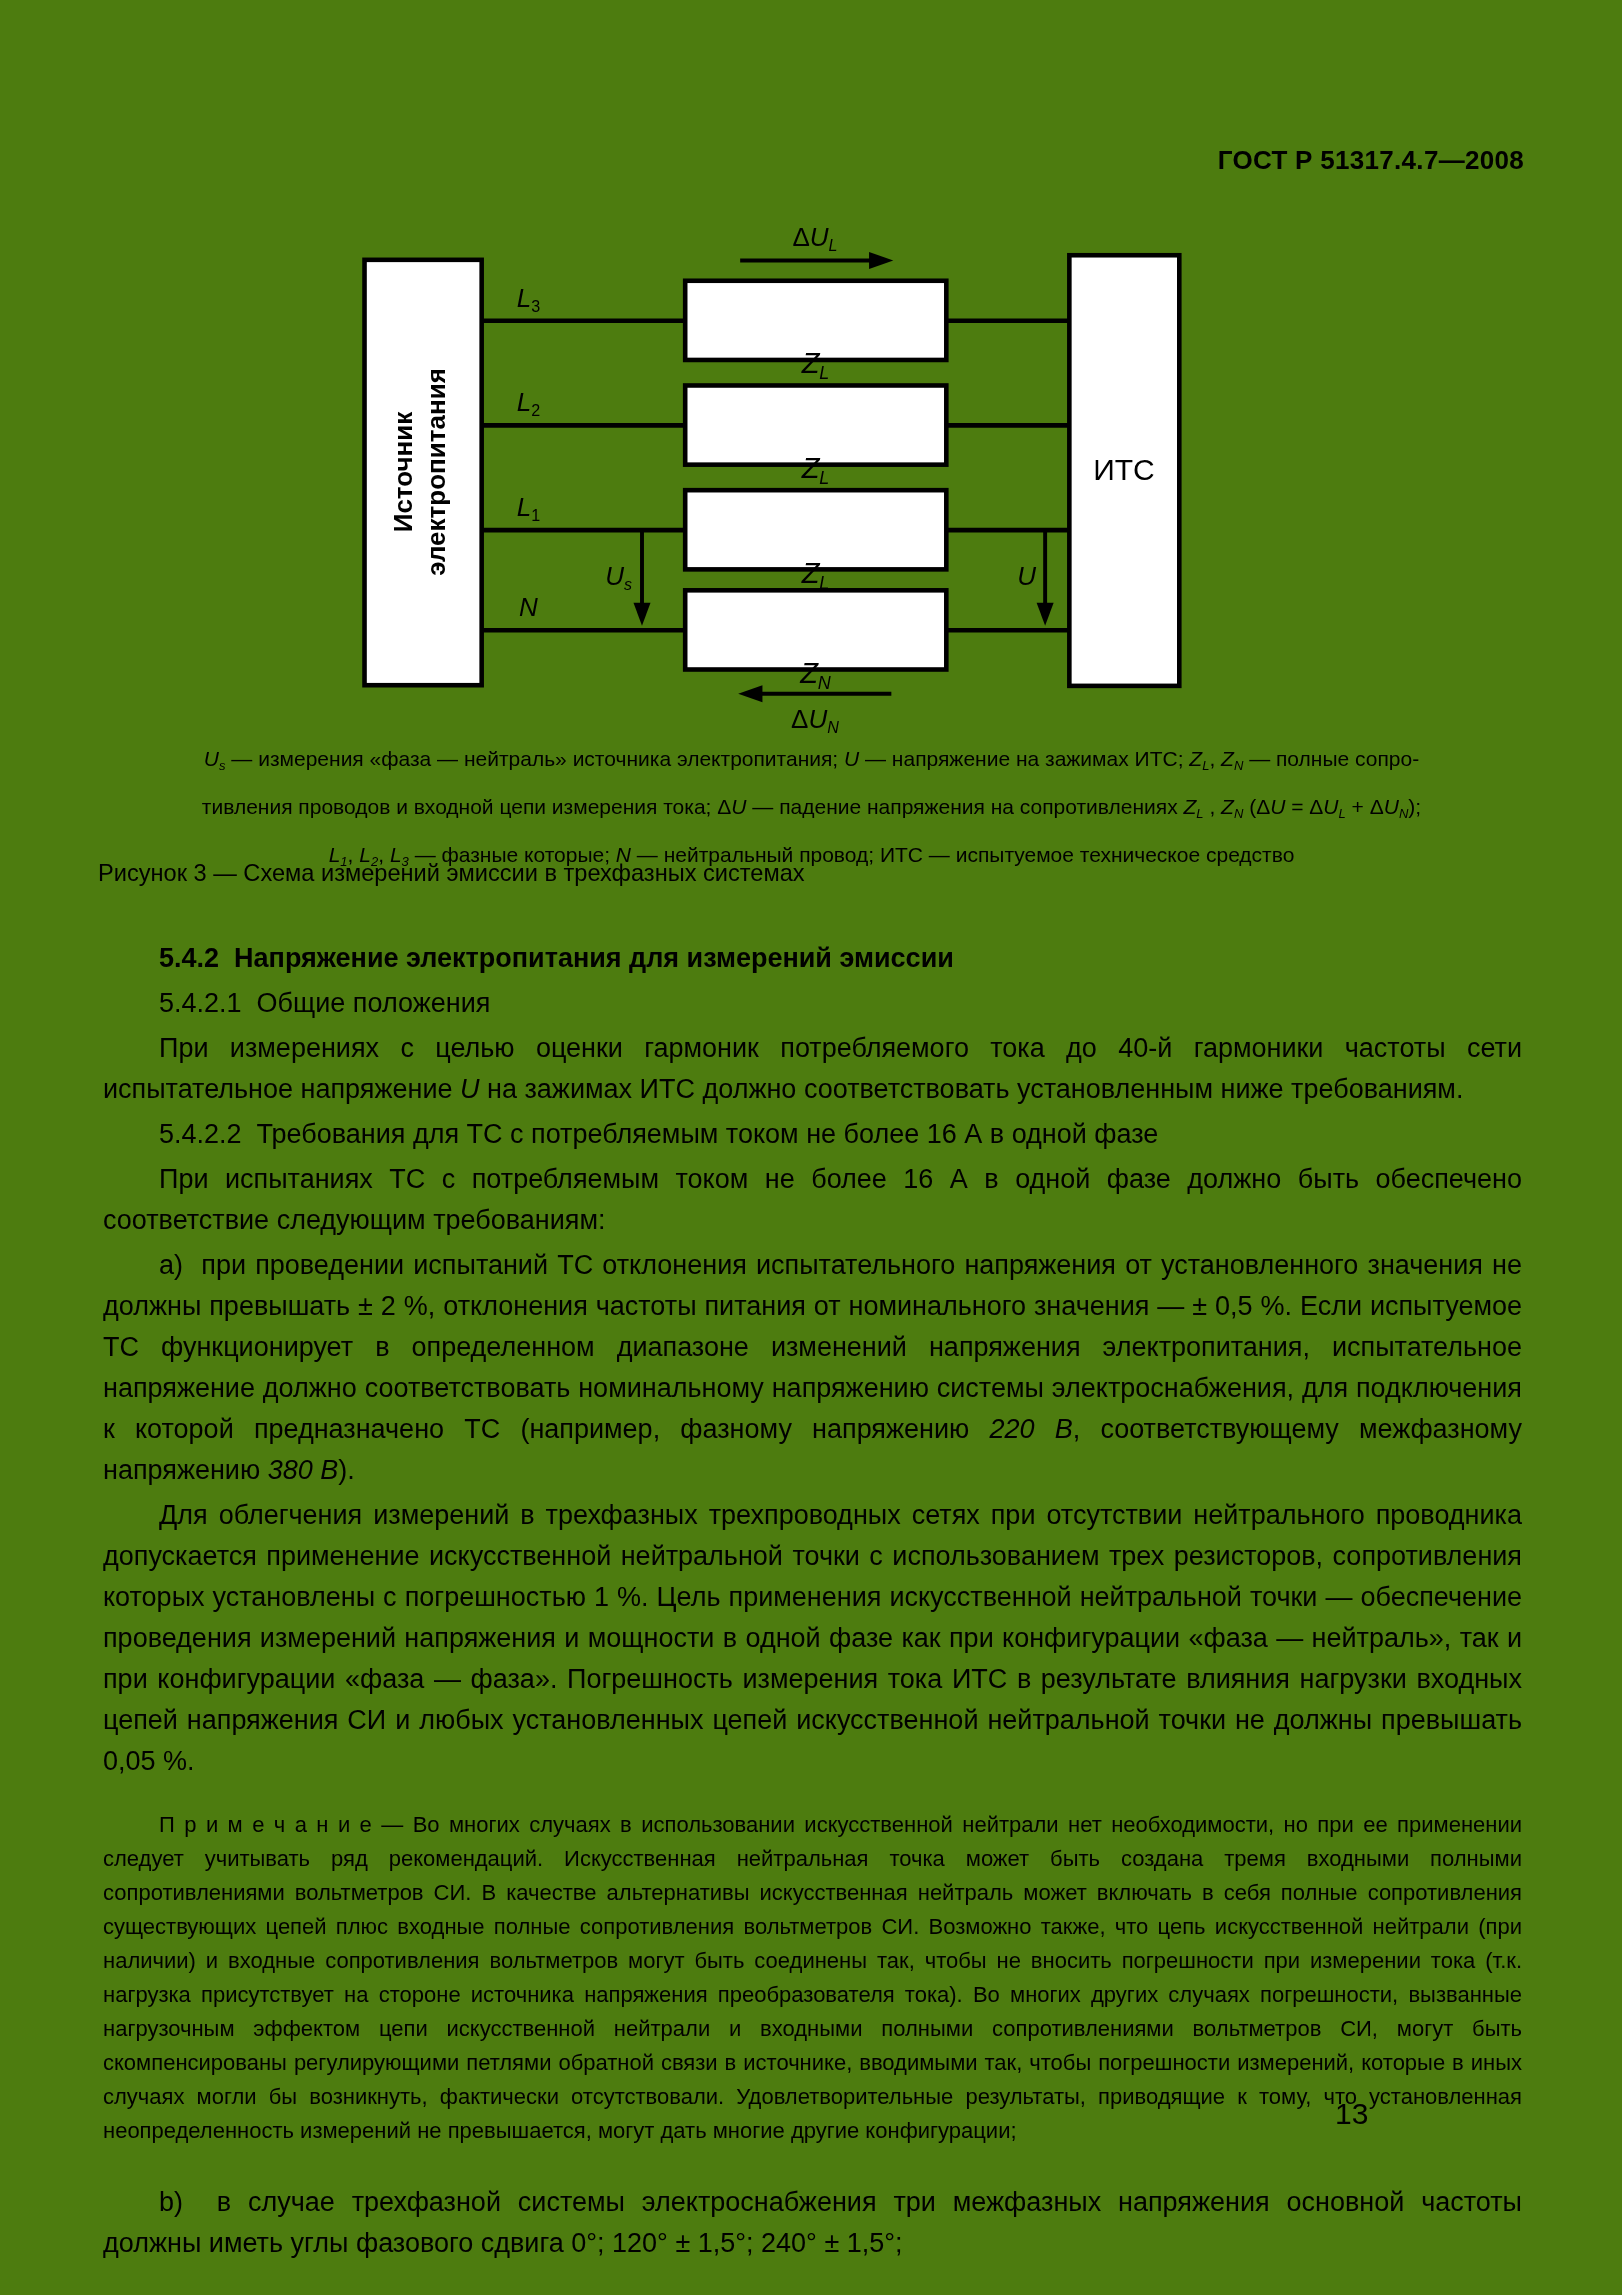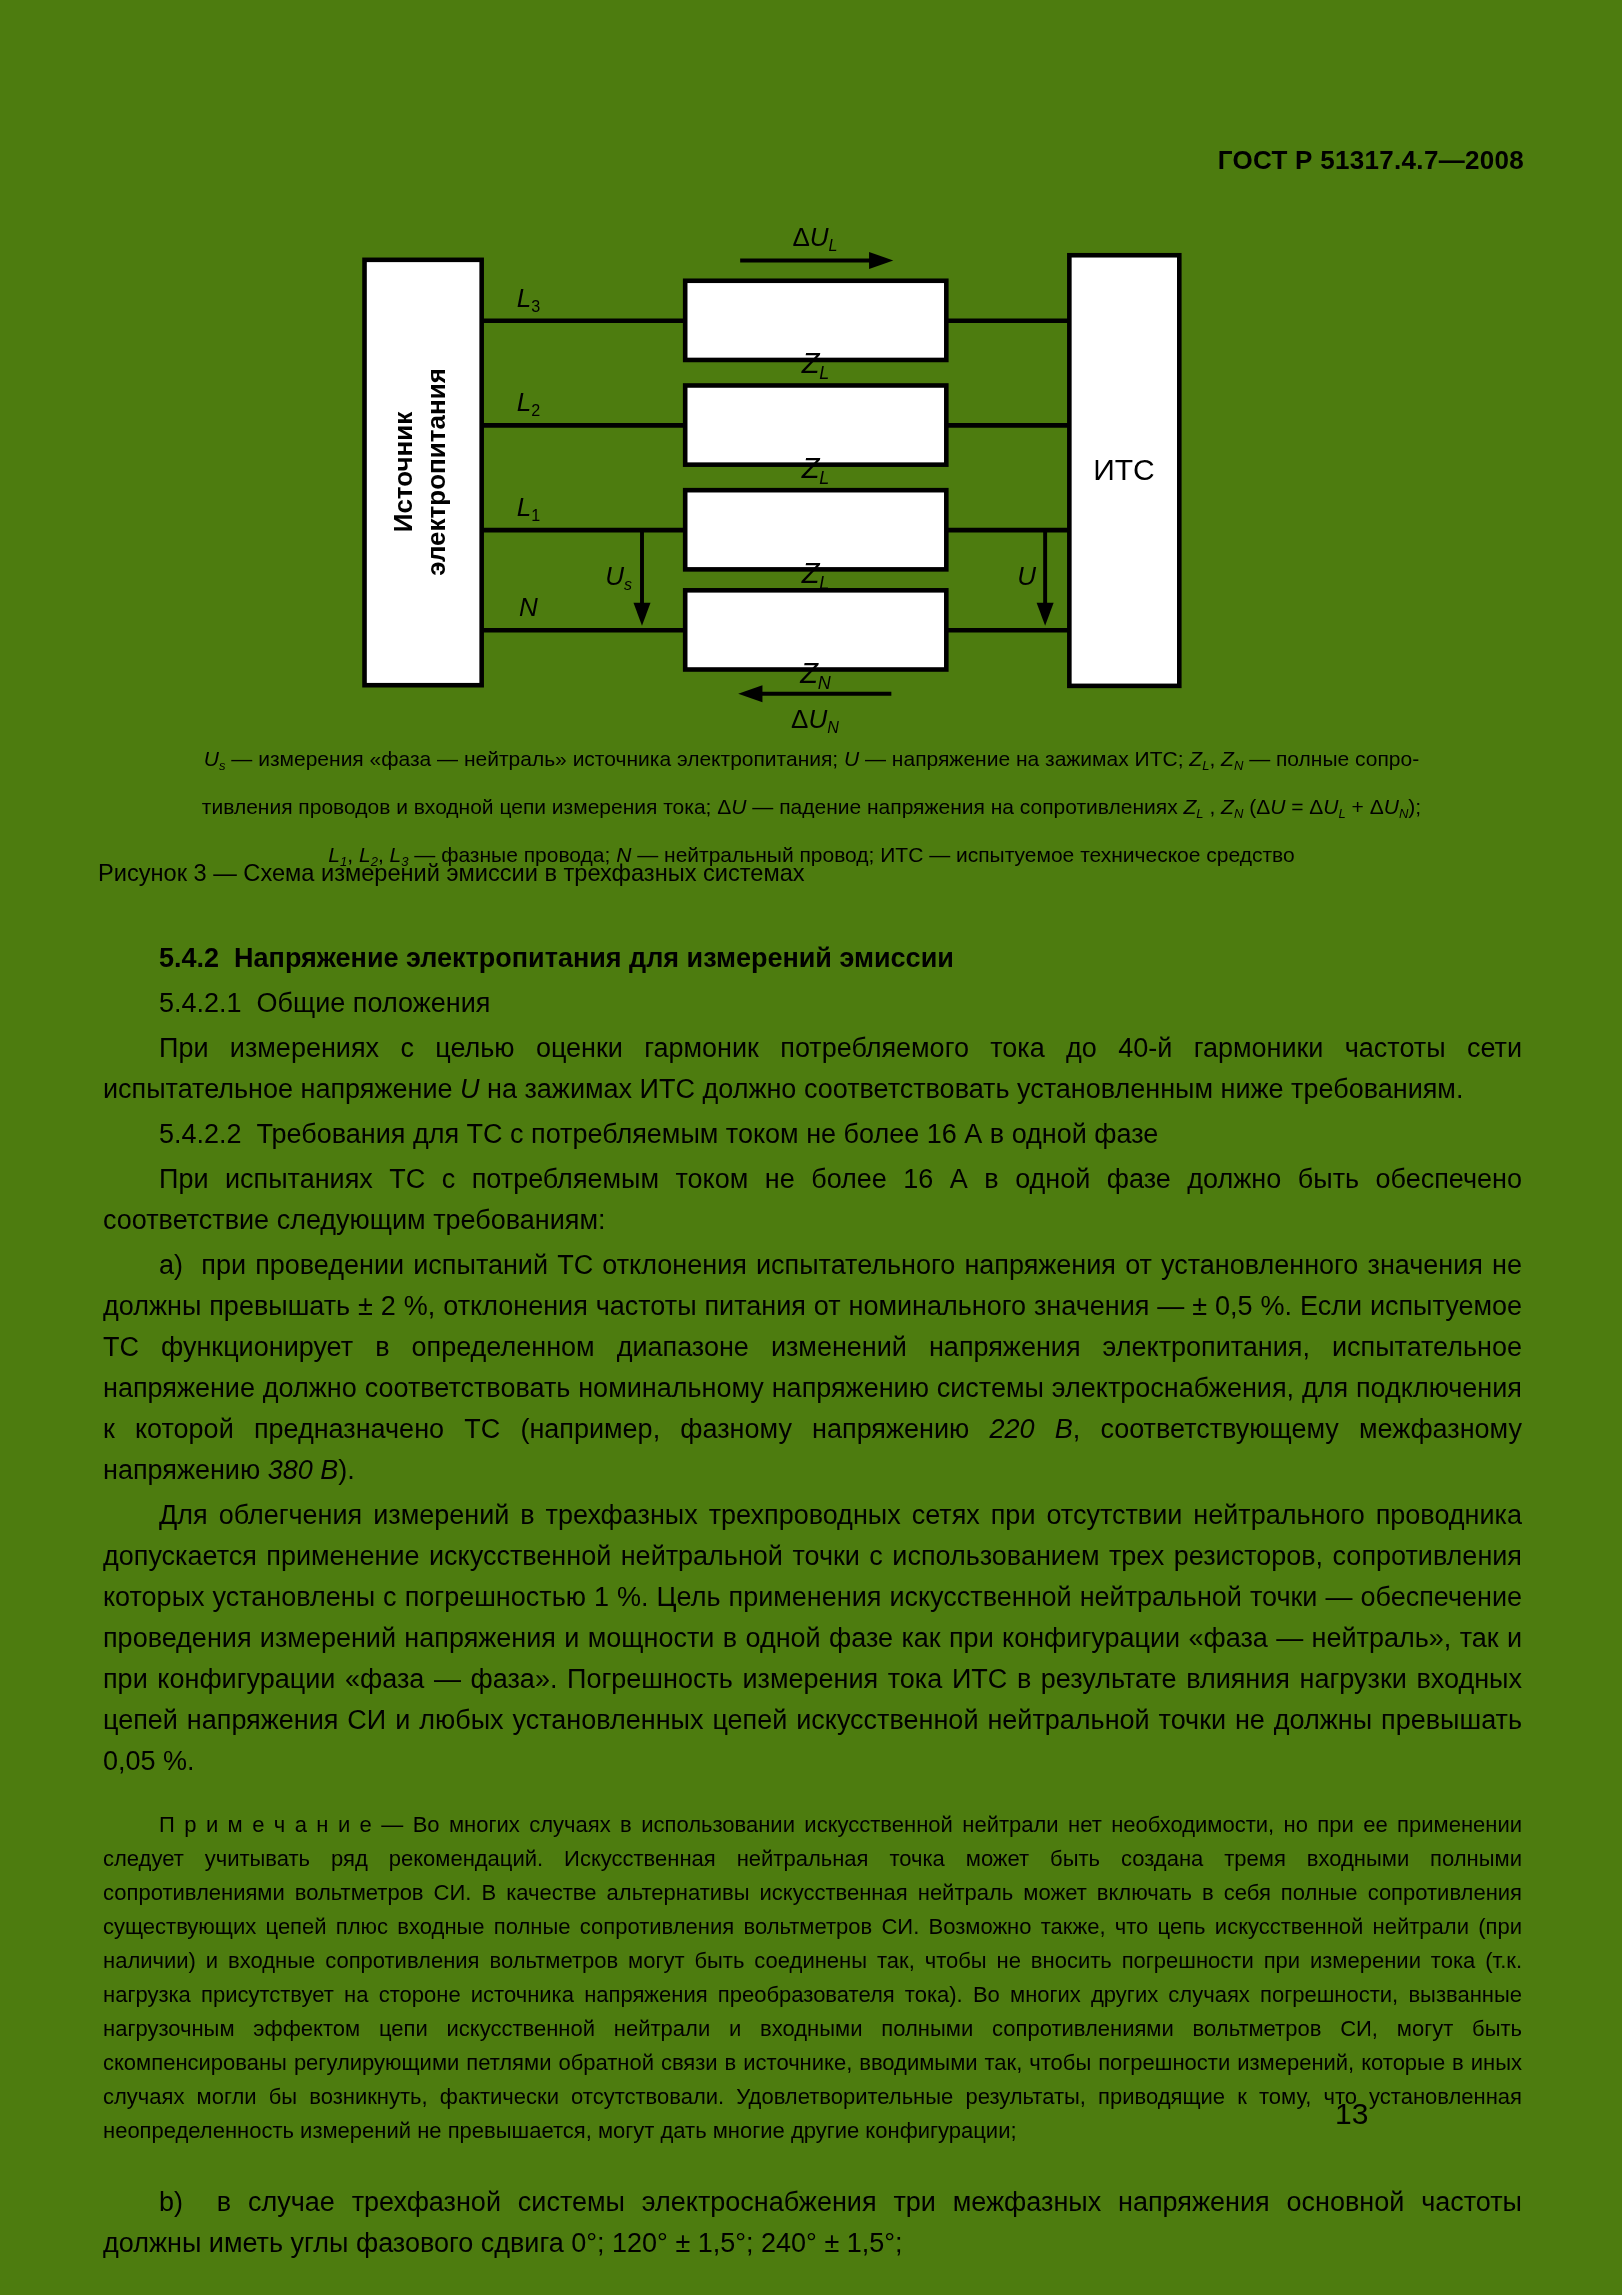--- a/index.html
+++ b/index.html
@@ -97,21 +97,21 @@
   <div class="zlabel" style="top:612px;"><span class="rt-i">Z</span><span class="rt-isub">N</span></div>
 
   <div class="arrlabel" style="left:756px;top:222px;"><span>Δ</span><span class="rt-i">U</span><span class="rt-isub">L</span></div>
   <div class="arrlabel" style="left:756px;top:704px;"><span>Δ</span><span class="rt-i">U</span><span class="rt-isub">N</span></div>
   <div class="vlabel" style="left:563px;top:561px;width:69px;"><span class="rt-i">U</span><span class="rt-isub">s</span></div>
   <div class="vlabel" style="left:982px;top:561px;width:54px;"><span class="rt-i">U</span></div>
 
   <div class="legend">
     <div><span class="rt-i">U</span><span class="rt-isub">s</span><span> — измерения «фаза — нейтраль» источника электропитания; </span><span class="rt-i">U</span><span> — напряжение на зажимах ИТС; </span><span class="rt-i">Z</span><span class="rt-isub">L</span><span>, </span><span class="rt-i">Z</span><span class="rt-isub">N</span><span> — полные сопро-</span></div>
     <div><span>тивления проводов и входной цепи измерения тока;  </span><span>Δ</span><span class="rt-i">U</span><span> — падение напряжения на сопротивлениях </span><span class="rt-i">Z</span><span class="rt-isub">L</span><span> , </span><span class="rt-i">Z</span><span class="rt-isub">N</span><span> (</span><span>Δ</span><span class="rt-i">U</span><span> = </span><span>Δ</span><span class="rt-i">U</span><span class="rt-isub">L</span><span> + </span><span>Δ</span><span class="rt-i">U</span><span class="rt-isub">N</span><span>);</span></div>
-    <div><span class="rt-i">L</span><span class="rt-isub">1</span><span>, </span><span class="rt-i">L</span><span class="rt-isub">2</span><span>, </span><span class="rt-i">L</span><span class="rt-isub">3</span><span> — фазные провода; </span><span class="rt-i">N</span><span> — нейтральный провод; ИТС — испытуемое техническое средство</span></div>
+    <div><span class="rt-i">L</span><span class="rt-isub">1</span><span>, </span><span class="rt-i">L</span><span class="rt-isub">2</span><span>, </span><span class="rt-i">L</span><span class="rt-isub">3</span><span> — фазные которые; </span><span class="rt-i">N</span><span> — нейтральный провод; ИТС — испытуемое техническое средство</span></div>
   </div>
 
   <div class="fig-caption">Рисунок 3 — Схема измерений эмиссии в трехфазных системах</div>
 
   <div class="content">
     <p class="bold indent">5.4.2&nbsp; Напряжение электропитания для измерений эмиссии</p>
     <p class="indent">5.4.2.1&nbsp; Общие положения</p>
     <p class="indent"><span>При измерениях с целью оценки гармоник потребляемого тока до 40-й гармоники частоты сети испытательное напряжение </span><span class="rt-i">U</span><span> на зажимах ИТС должно соответствовать установленным ниже требованиям.</span></p>
     <p class="indent">5.4.2.2&nbsp; Требования для ТС с потребляемым током не более 16 А в одной фазе</p>
     <p class="indent">При испытаниях ТС с потребляемым током не более 16 А в одной фазе должно быть обеспечено соответствие следующим требованиям:</p>

